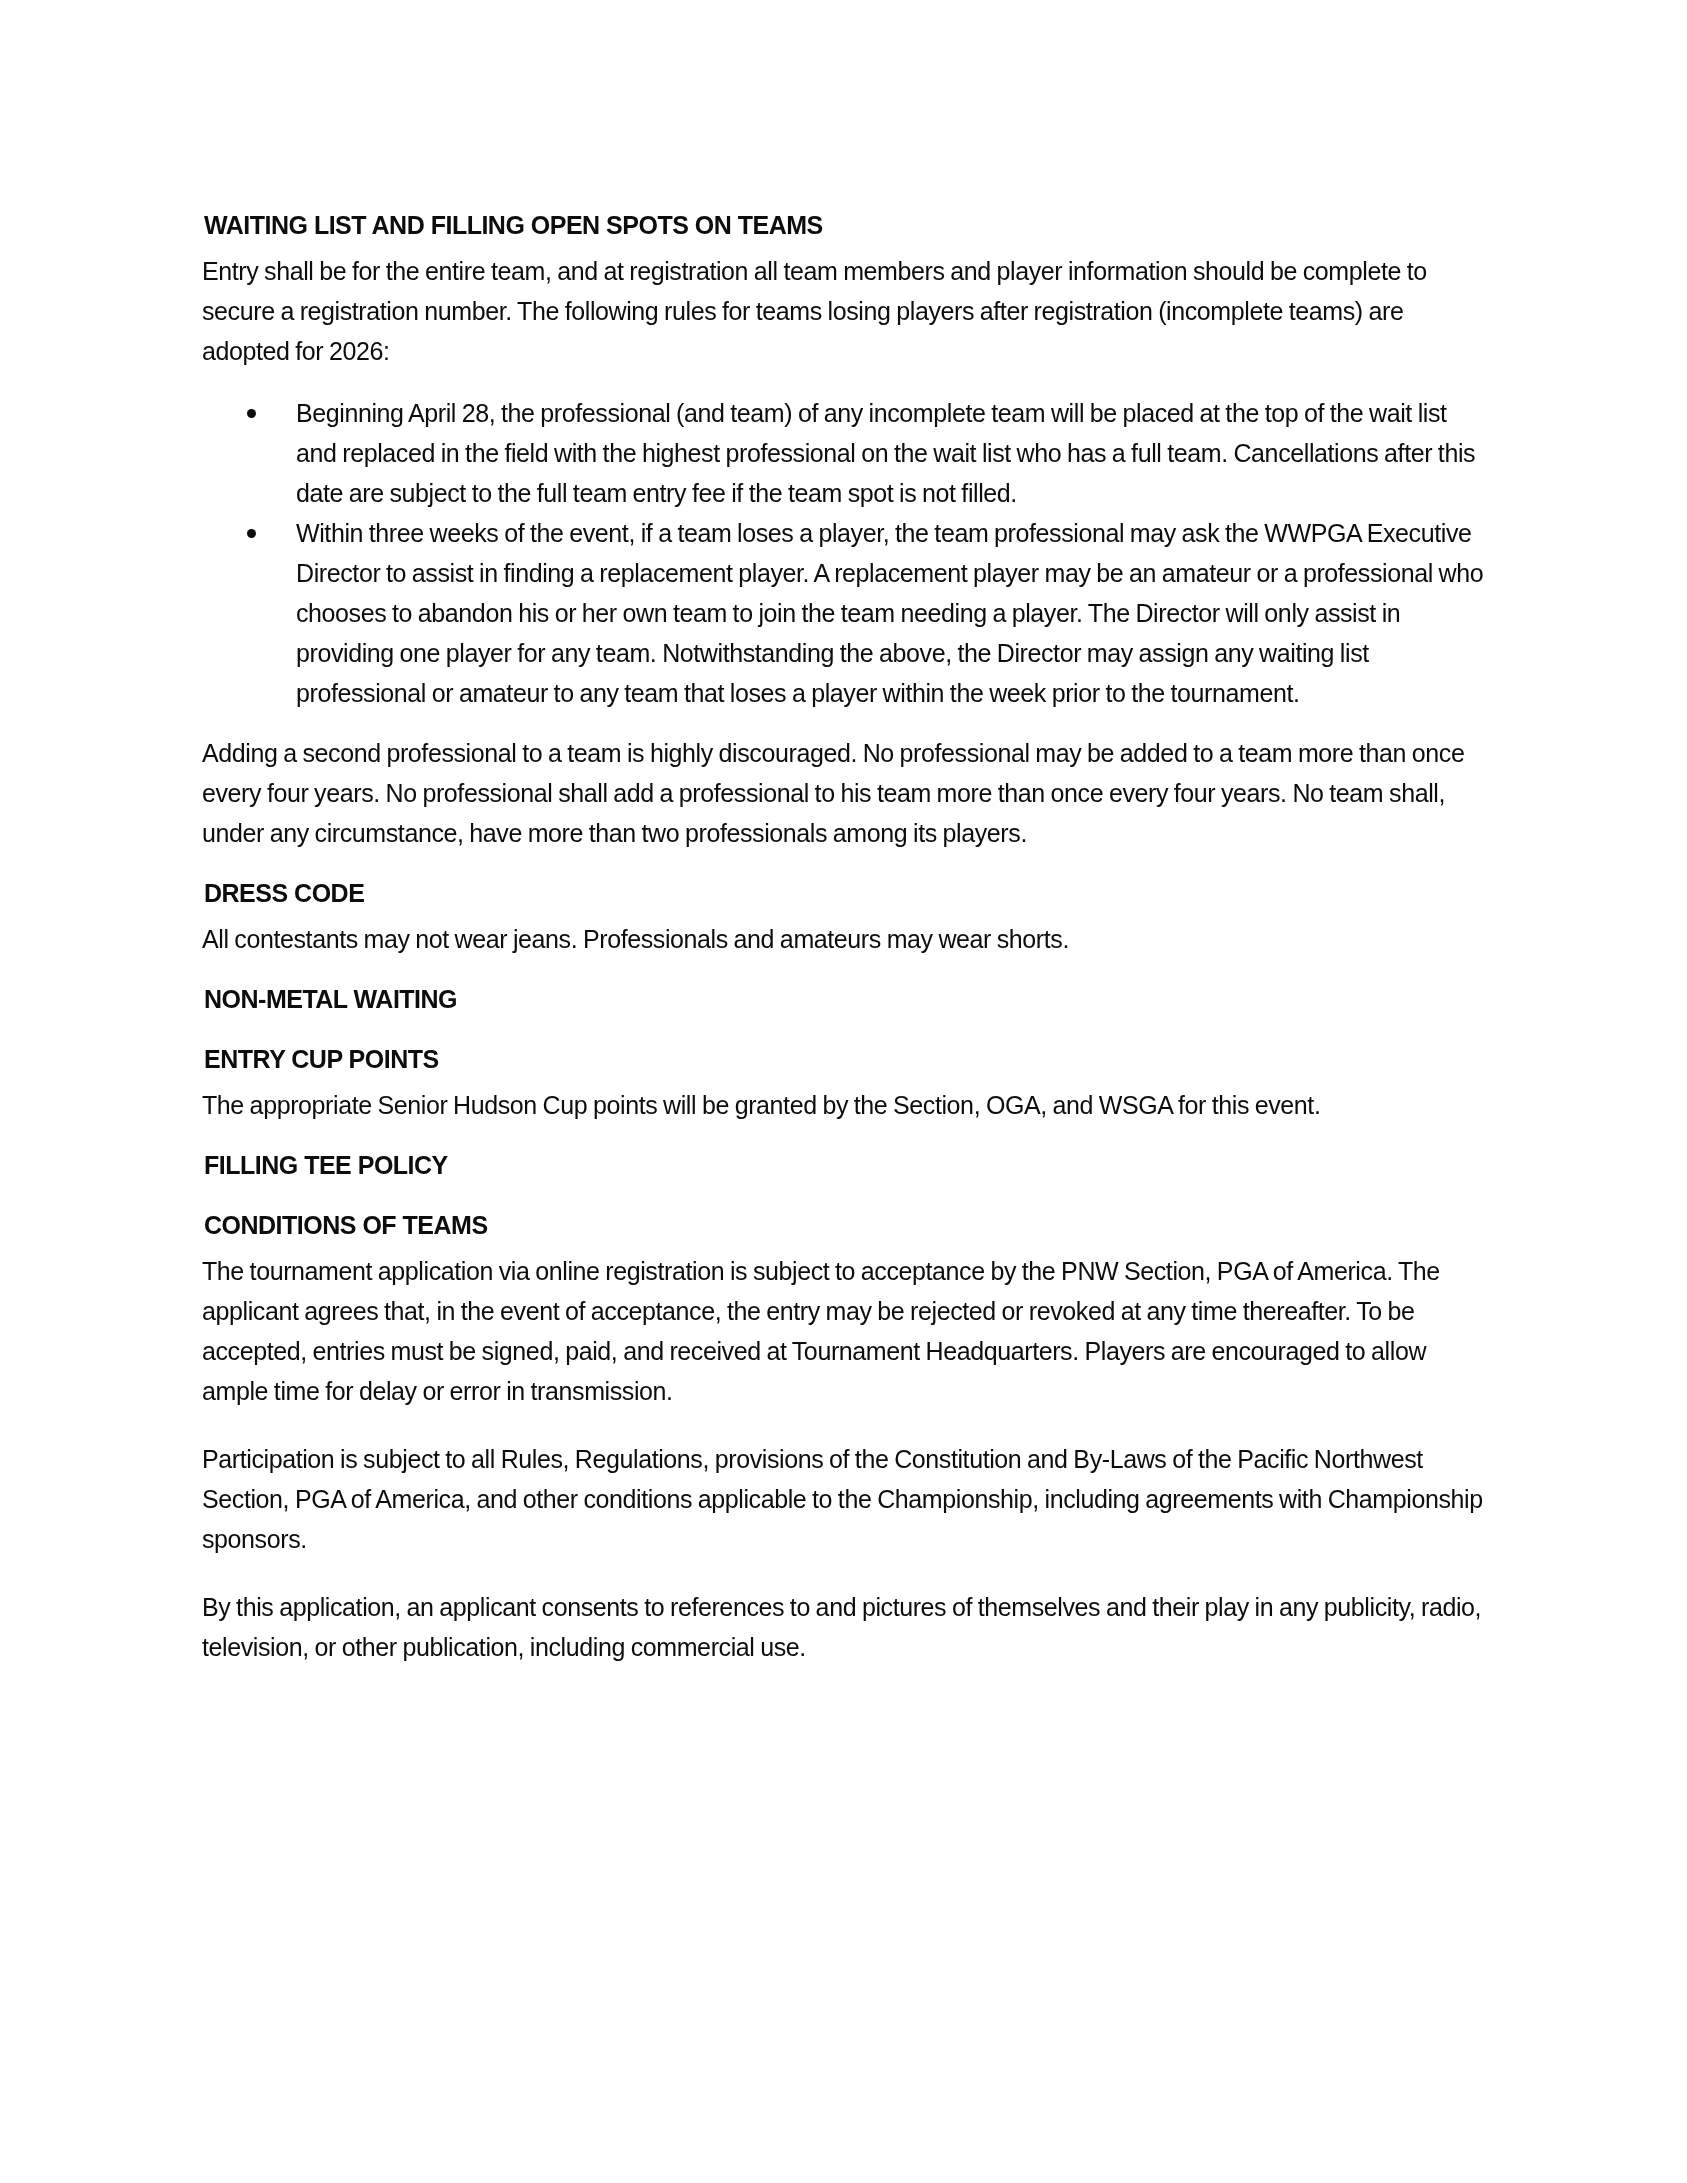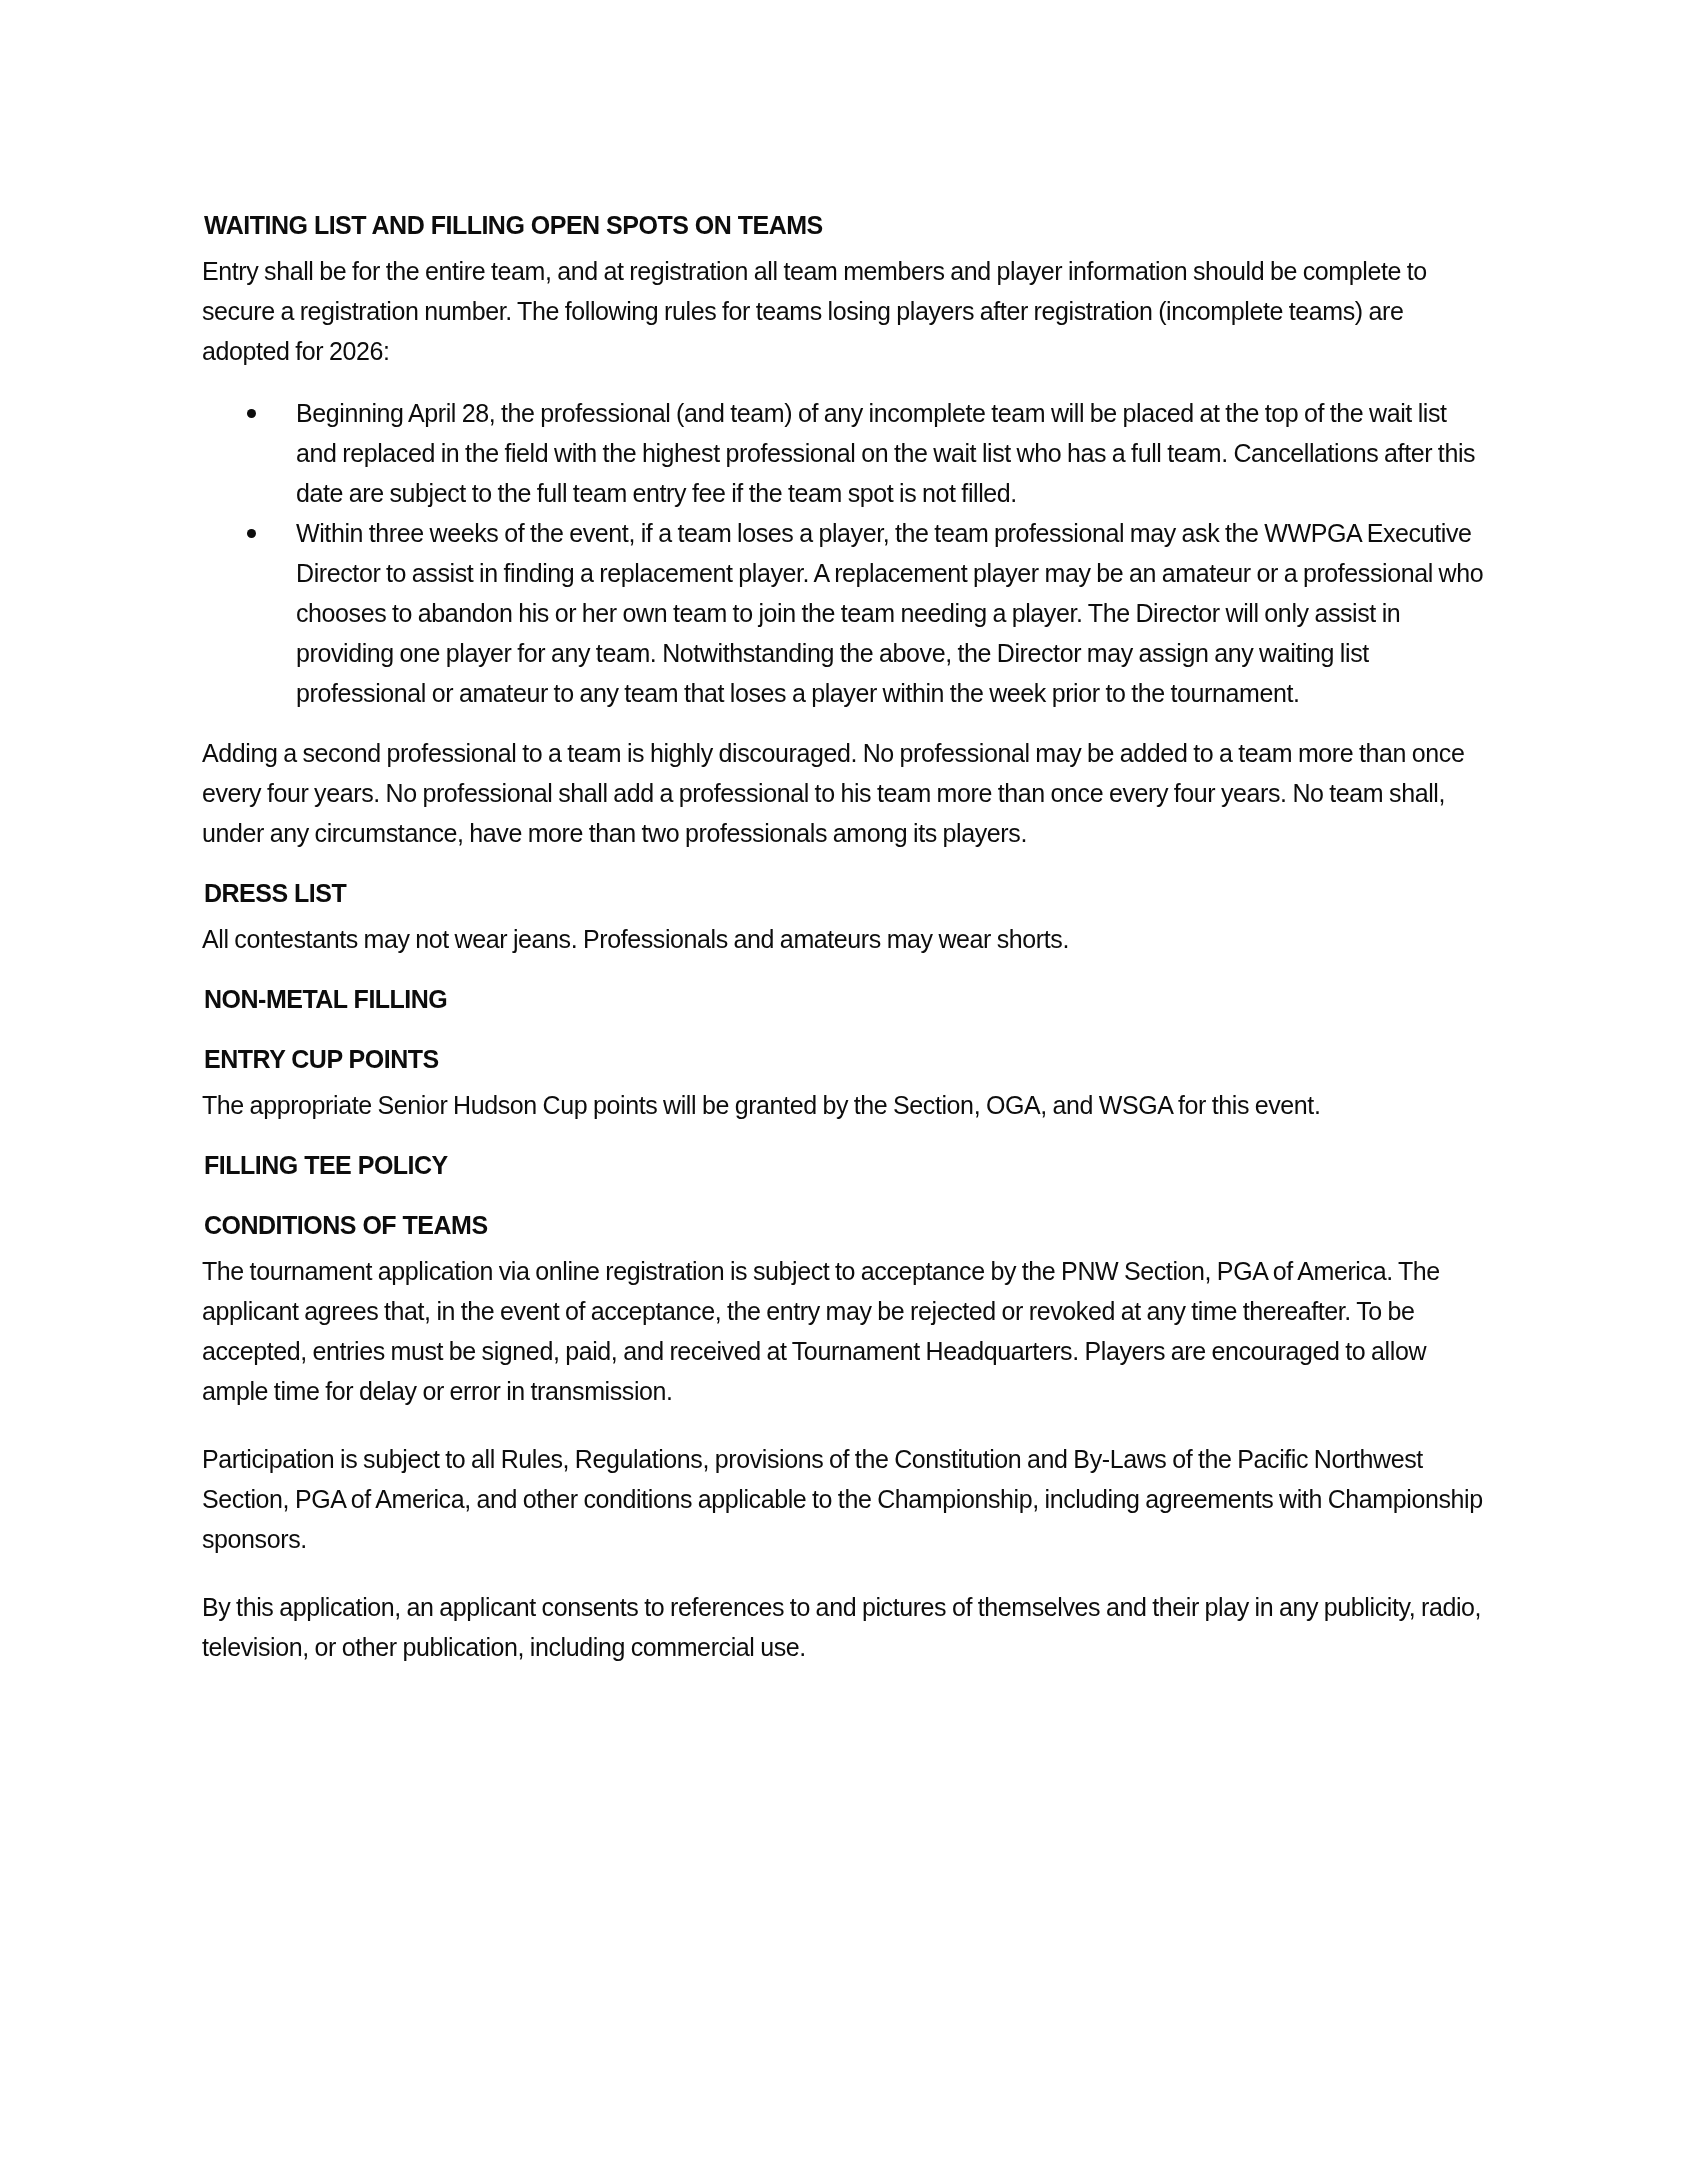--- a/index.html
+++ b/index.html
@@ -71,26 +71,26 @@
       </li>
       <li>
         <span class="bullet"></span>
         <span>Within three weeks of the event, if a team loses a player, the team professional may ask the WWPGA Executive Director to assist in finding a replacement player. A replacement player may be an amateur or a professional who chooses to abandon his or her own team to join the team needing a player. The Director will only assist in providing one player for any team. Notwithstanding the above, the Director may assign any waiting list professional or amateur to any team that loses a player within the week prior to the tournament.</span>
       </li>
     </ul>
     <p class="para">Adding a second professional to a team is highly discouraged. No professional may be added to a team more than once every four years. No professional shall add a professional to his team more than once every four years. No team shall, under any circumstance, have more than two professionals among its players.</p>
   </div>
 
   <div class="section">
-    <p class="heading">DRESS LIST</p>
+    <p class="heading">DRESS CODE</p>
     <p class="para">All contestants may not wear jeans. Professionals and amateurs may wear shorts.</p>
   </div>
 
   <div class="section">
-    <p class="heading">NON-METAL FILLING</p>
+    <p class="heading">NON-METAL WAITING</p>
   </div>
 
   <div class="section">
     <p class="heading">ENTRY CUP POINTS</p>
     <p class="para">The appropriate Senior Hudson Cup points will be granted by the Section, OGA, and WSGA for this event.</p>
   </div>
 
   <div class="section">
     <p class="heading">FILLING TEE POLICY</p>
   </div>

